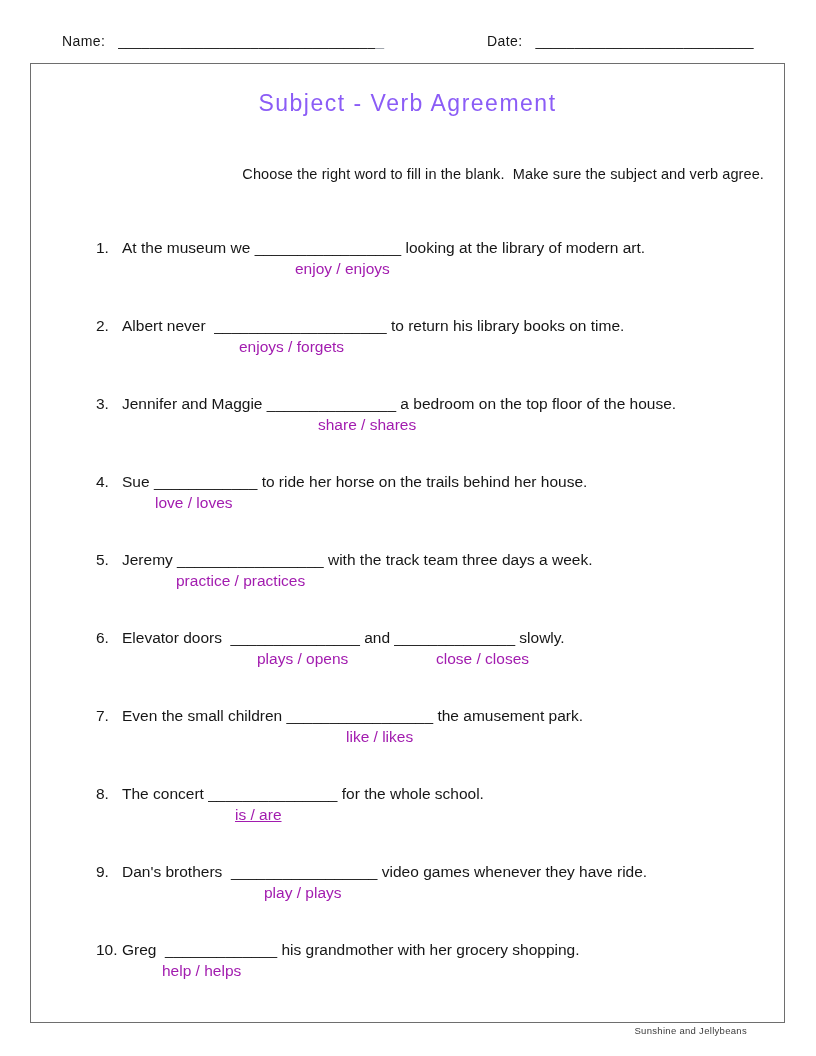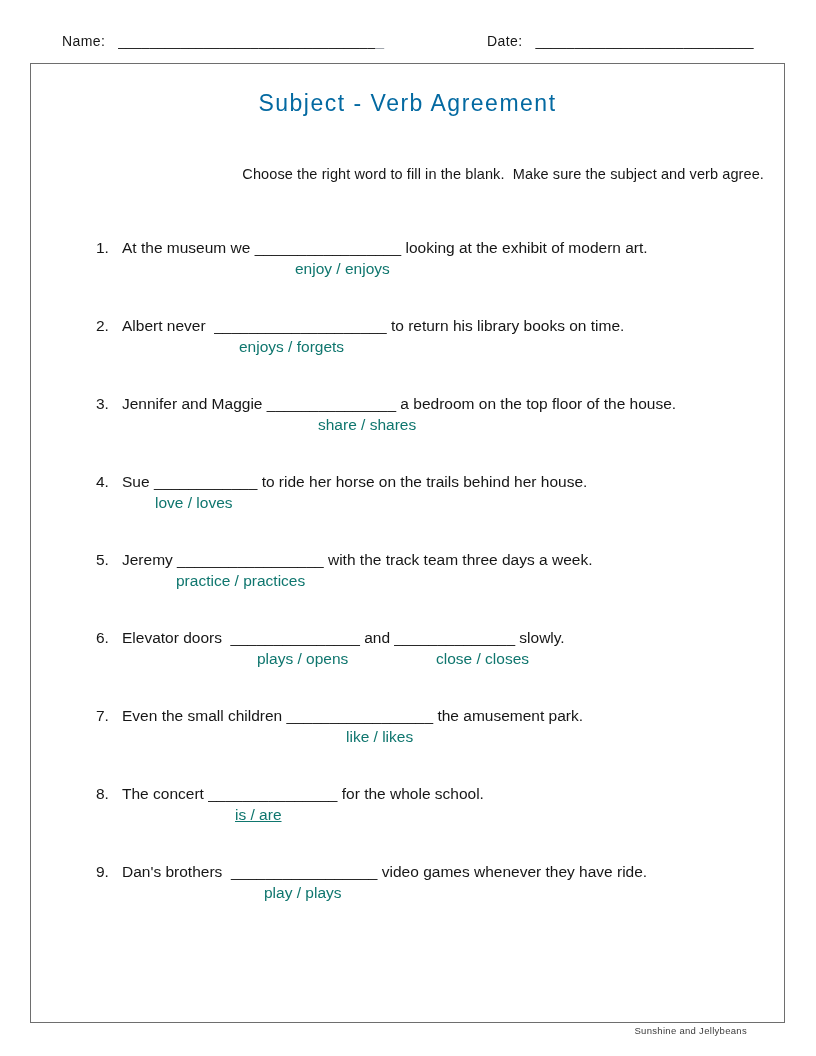--- a/index.html
+++ b/index.html
@@ -24,41 +24,41 @@
     left: 30px; top: 63px;
     width: 753px; height: 958px;
     border: 1.5px solid #6e6e6e;
     background: #ffffff;
   }
   .ws-title {
     position: absolute; top: 26px; left: 0; right: 0;
     text-align: center;
     font-size: 23px;
     letter-spacing: 1.5px;
-    color: #0369a1;
+    color: #8b5cf6;
   }
   .ws-instructions {
     position: absolute; top: 102px; left: 63px; right: 20px;
     font-size: 14.5px;
     font-weight: normal;
     white-space: pre-wrap;
     letter-spacing: 0.1px;
     text-align: right;
   }
   .items-list { position: absolute; left: 0; top: 0; width: 100%; height: 100%; }
   .item { position: absolute; left: 0; right: 0; height: 46px; }
   .item-line { display: flex; padding-left: 65px; font-size: 15.5px; line-height: 19px; }
   .num { flex: none; width: 26px; }
   .sentence { white-space: pre; }
   .option {
     position: absolute;
     top: 22px;
     font-size: 15.5px;
     white-space: pre;
-    color: #0f766e;
+    color: #a21caf;
   }
   .footer-credit {
     position: absolute;
     top: 1025px; right: 69px;
     font-size: 9.5px;
     letter-spacing: 0.3px;
     color: #3c3c3c;
   }
 </style>
 </head>
@@ -70,21 +70,21 @@
 
   <div class="date-field"><span class="field-label">Date:</span><span class="blank-line">____________________________</span></div>
 
   <div class="worksheet-box">
     <div class="ws-title">Subject - Verb Agreement</div>
     <div class="ws-instructions">Choose the right word to fill in the blank.  Make sure the subject and verb agree.</div>
     <div class="items-list">
   <div class="item" style="top: 174px;">
     <div class="item-line">
       <span class="num">1.</span>
-      <span class="sentence">At the museum we _________________ looking at the exhibit of modern art.</span>
+      <span class="sentence">At the museum we _________________ looking at the library of modern art.</span>
     </div>
   <span class="option" style="left: 264px;">enjoy / enjoys</span>
         </div>
 
   <div class="item" style="top: 252px;">
     <div class="item-line">
       <span class="num">2.</span>
       <span class="sentence">Albert never  ____________________ to return his library books on time.</span>
     </div>
   <span class="option" style="left: 208px;">enjoys / forgets</span>
@@ -140,18 +140,25 @@
         </div>
 
   <div class="item" style="top: 798px;">
     <div class="item-line">
       <span class="num">9.</span>
       <span class="sentence">Dan's brothers  _________________ video games whenever they have ride.</span>
     </div>
   <span class="option" style="left: 233px;">play / plays</span>
         </div>
 
+  <div class="item" style="top: 876px;">
+    <div class="item-line">
+      <span class="num">10.</span>
+      <span class="sentence">Greg  _____________ his grandmother with her grocery shopping.</span>
+    </div>
+  <span class="option" style="left: 131px;">help / helps</span>
+        </div>
 </div>
   </div>
 
   <div class="footer-credit">Sunshine and Jellybeans</div>
 
 </div>
 
 </body></html>

